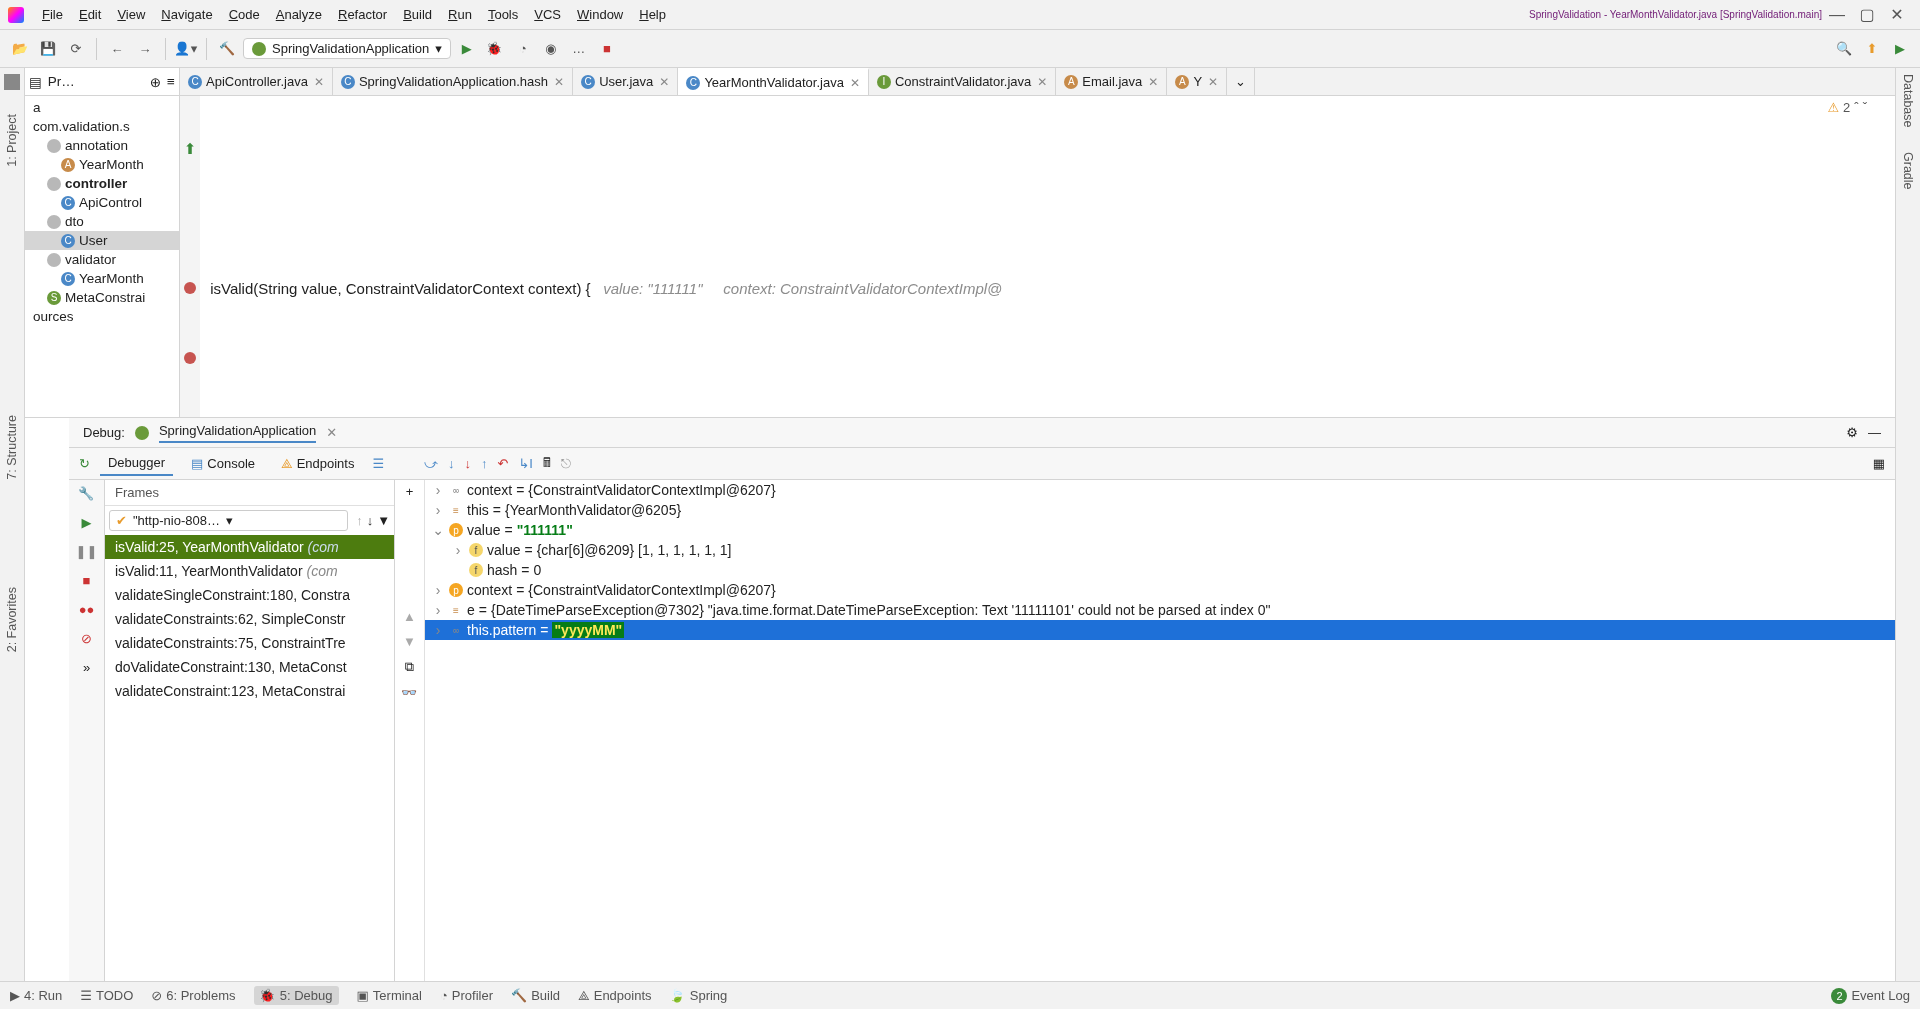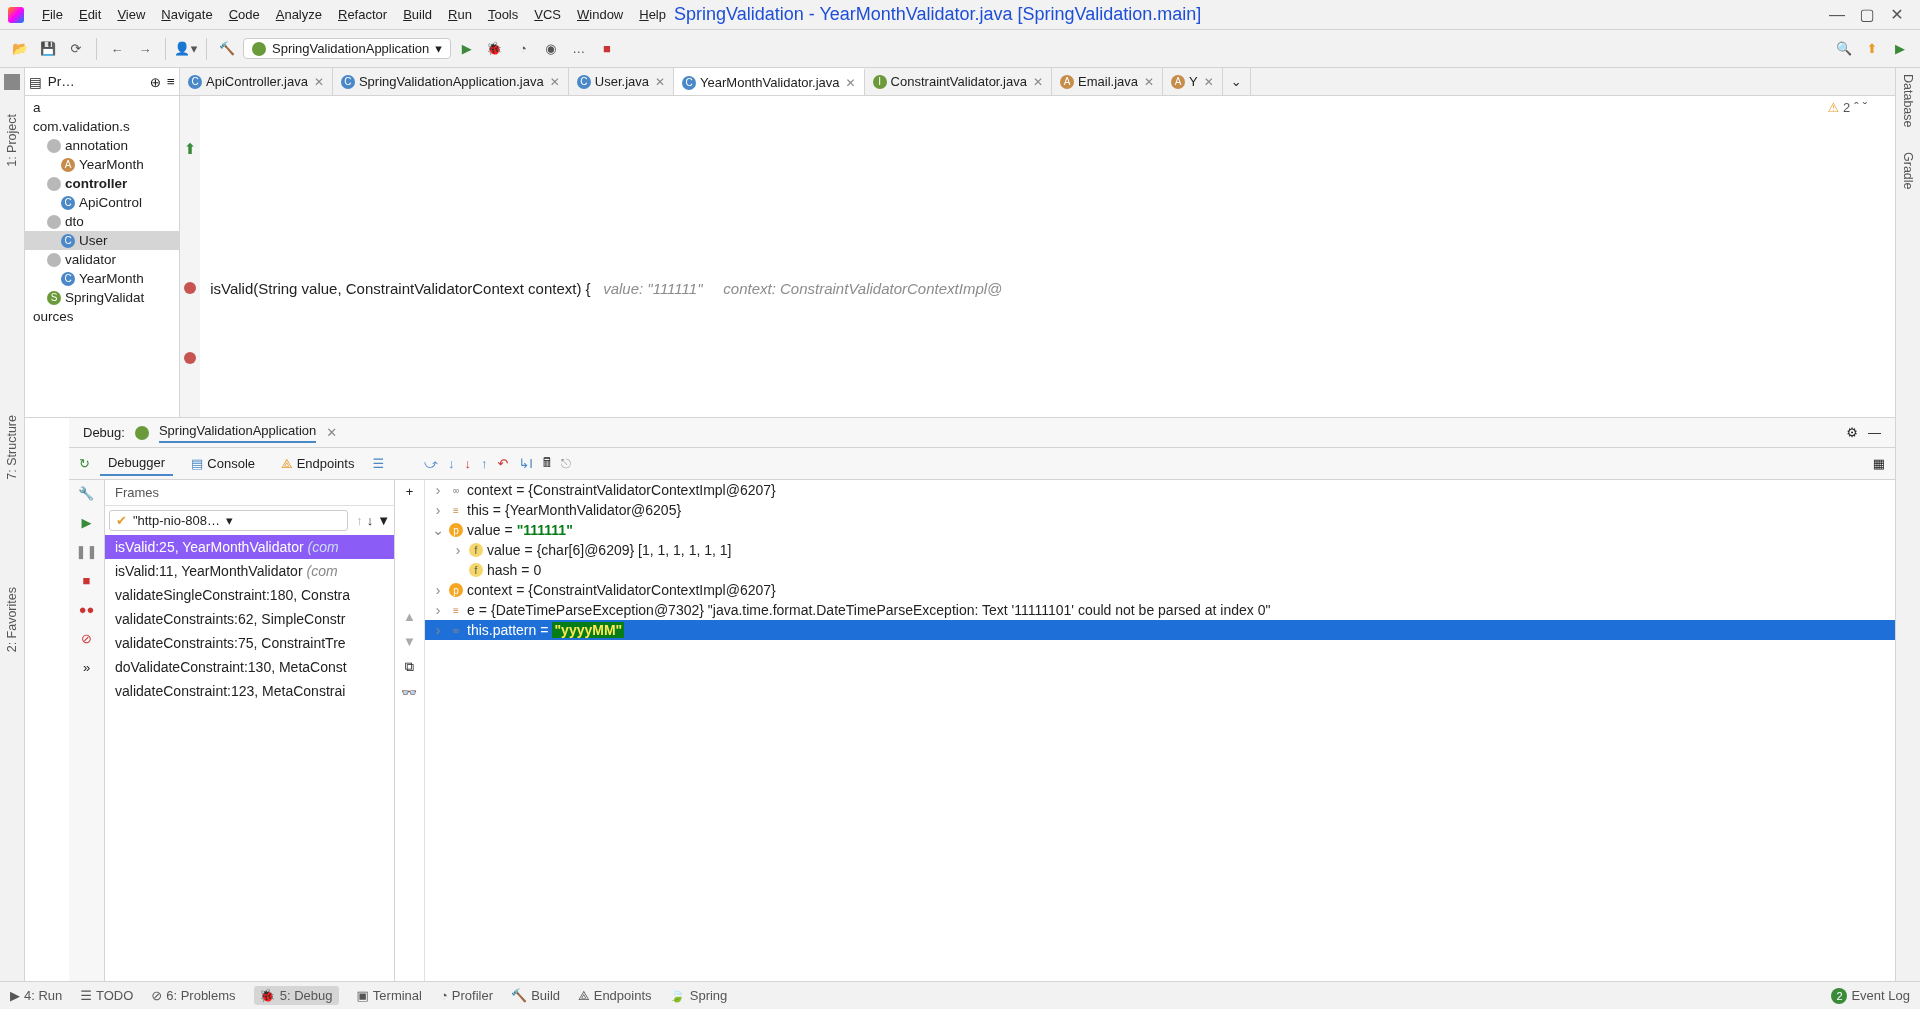--- a/index.html
+++ b/index.html
@@ -1,21 +1,21 @@
 <!DOCTYPE html>
 <html><head>
 <meta charset="utf-8">
 <style>
 * { margin: 0; padding: 0; box-sizing: border-box; font-family: "Segoe UI", sans-serif; }
 body { width: 1920px; height: 1009px; background: #fff; overflow: hidden; font-size: 13px; color: #222; display: flex; flex-direction: column; }
 .menubar { height: 30px; display: flex; align-items: center; padding: 0 8px; background: #f2f2f2; border-bottom: 1px solid #d4d4d4; }
 .menubar .logo { width: 16px; height: 16px; margin-right: 10px; background: linear-gradient(135deg,#f80,#f0f,#08f); border-radius: 3px; }
 .menu-item { padding: 3px 8px; cursor: pointer; }
 .menu-item u { text-decoration: underline; }
-.menubar .title { flex: 1; text-align: left; color: #1d4ed8; font-size: 18px; }
+.menubar .title { flex: 1; text-align: right; color: #701a75; font-size: 10px; }
 .win-ctrl { width: 30px; text-align: center; color: #555; cursor: pointer; font-size: 16px; }
 .toolbar { height: 38px; display: flex; align-items: center; padding: 0 8px; background: #f2f2f2; border-bottom: 1px solid #d4d4d4; gap: 4px; }
 .tb-btn { width: 24px; height: 24px; display: inline-flex; align-items: center; justify-content: center; cursor: pointer; color: #555; border-radius: 3px; }
 .tb-sep { width: 1px; height: 22px; background: #ccc; margin: 0 4px; }
 .run-config { display: flex; align-items: center; border: 1px solid #ccc; border-radius: 4px; padding: 2px 8px; background: #fff; gap: 6px; }
 .run-config .rc-icon { width: 14px; height: 14px; background: #6a9a3a; border-radius: 50%; }
 .main { flex: 1; display: flex; min-height: 0; }
 .left-strip { width: 25px; background: #f2f2f2; border-right: 1px solid #d4d4d4; display: flex; flex-direction: column; align-items: center; padding-top: 6px; gap: 24px; }
 .vlabel { writing-mode: vertical-rl; transform: rotate(180deg); font-size: 12.5px; color: #555; cursor: pointer; }
 .right-strip { width: 25px; background: #f2f2f2; border-left: 1px solid #d4d4d4; display: flex; flex-direction: column; align-items: center; padding-top: 6px; gap: 24px; }
@@ -49,21 +49,21 @@
 .dbg-tabs { height: 32px; display: flex; align-items: center; padding: 0 10px; border-bottom: 1px solid #d4d4d4; background: #f7f7f7; gap: 10px; }
 .dbg-tab { padding: 4px 8px; cursor: pointer; display: flex; gap: 4px; align-items: center; }
 .dbg-tab.active { border-bottom: 2px solid #4a88c7; }
 .dbg-body { flex: 1; display: flex; min-height: 0; }
 .dbg-left-ctrl { width: 36px; background: #f7f7f7; border-right: 1px solid #d4d4d4; display: flex; flex-direction: column; align-items: center; padding-top: 6px; gap: 14px; }
 .frames-pane { width: 290px; border-right: 1px solid #d4d4d4; display: flex; flex-direction: column; }
 .pane-head { height: 26px; display: flex; align-items: center; padding: 0 10px; border-bottom: 1px solid #e0e0e0; color: #555; }
 .thread-sel { margin: 4px; display: flex; align-items: center; gap: 6px; border: 1px solid #ccc; padding: 2px 6px; border-radius: 3px; }
 .frame-list { flex: 1; overflow: auto; font-size: 14px; }
 .frame-item { padding: 4px 10px; white-space: nowrap; overflow: hidden; text-overflow: ellipsis; cursor: pointer; }
-.frame-item.sel { background: #8b5cf6; color: #fff; }
+.frame-item.sel { background: #4d7c0f; color: #fff; }
 .frame-item .loc { font-style: italic; color: #888; }
 .frame-item.sel .loc { color: #cde; font-style: italic; }
 .vars-pane { flex: 1; display: flex; flex-direction: column; }
 .vars-ctrl { width: 30px; border-right: 1px solid #e0e0e0; display: flex; flex-direction: column; align-items: center; padding-top: 4px; gap: 10px; }
 .vars-list { flex: 1; overflow: auto; font-size: 14px; }
 .var-item { padding: 2px 6px; display: flex; align-items: center; gap: 4px; white-space: nowrap; }
 .var-item.sel { background: #1e70d8; color: #fff; }
 .var-item .arrow { width: 14px; display: inline-block; text-align: center; color: #888; }
 .var-item .vicon { width: 14px; height: 14px; border-radius: 50%; display: inline-flex; align-items: center; justify-content: center; font-size: 10px; }
 .vicon.p { background: #f5a623; color: #fff; } .vicon.f { background: #f5d66b; color: #555; } .vicon.oo { color: #888; font-family: monospace; }
@@ -186,38 +186,38 @@
             <div class="tree-item" style="padding-left: 22px;">
               <span class="ti-icon f"></span>
               <span>validator</span>
             </div>
             <div class="tree-item" style="padding-left: 36px;">
               <span class="ti-icon c">C</span>
               <span>YearMonth</span>
             </div>
             <div class="tree-item" style="padding-left: 22px;">
               <span class="ti-icon s">S</span>
-              <span>SpringValidat</span>
+              <span>MetaConstrai</span>
             </div>
             <div class="tree-item" style="padding-left: 8px;">
               <span>ources</span>
             </div>
           </div>
       </div>
 
       <div class="editor">
         <div class="tabs" id="editor-tabs">
             <div class="tab">
               <span class="ti-icon" style="background:#4a88c7">C</span>
               <span>ApiController.java</span>
               <span class="close">✕</span>
             </div>
             <div class="tab">
               <span class="ti-icon" style="background:#4a88c7">C</span>
-              <span>SpringValidationApplication.java</span>
+              <span>SpringValidationApplication.hash</span>
               <span class="close">✕</span>
             </div>
             <div class="tab">
               <span class="ti-icon" style="background:#4a88c7">C</span>
               <span>User.java</span>
               <span class="close">✕</span>
             </div>
             <div class="tab active">
               <span class="ti-icon" style="background:#4a88c7">C</span>
               <span>YearMonthValidator.java</span>

